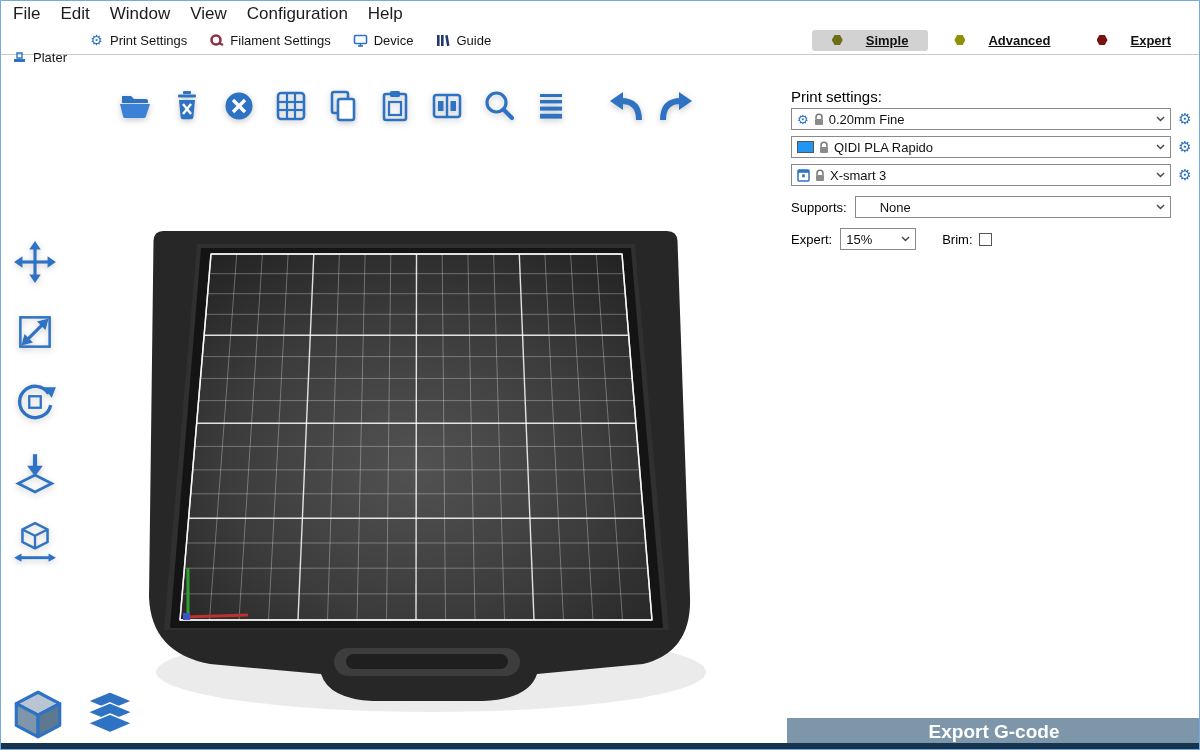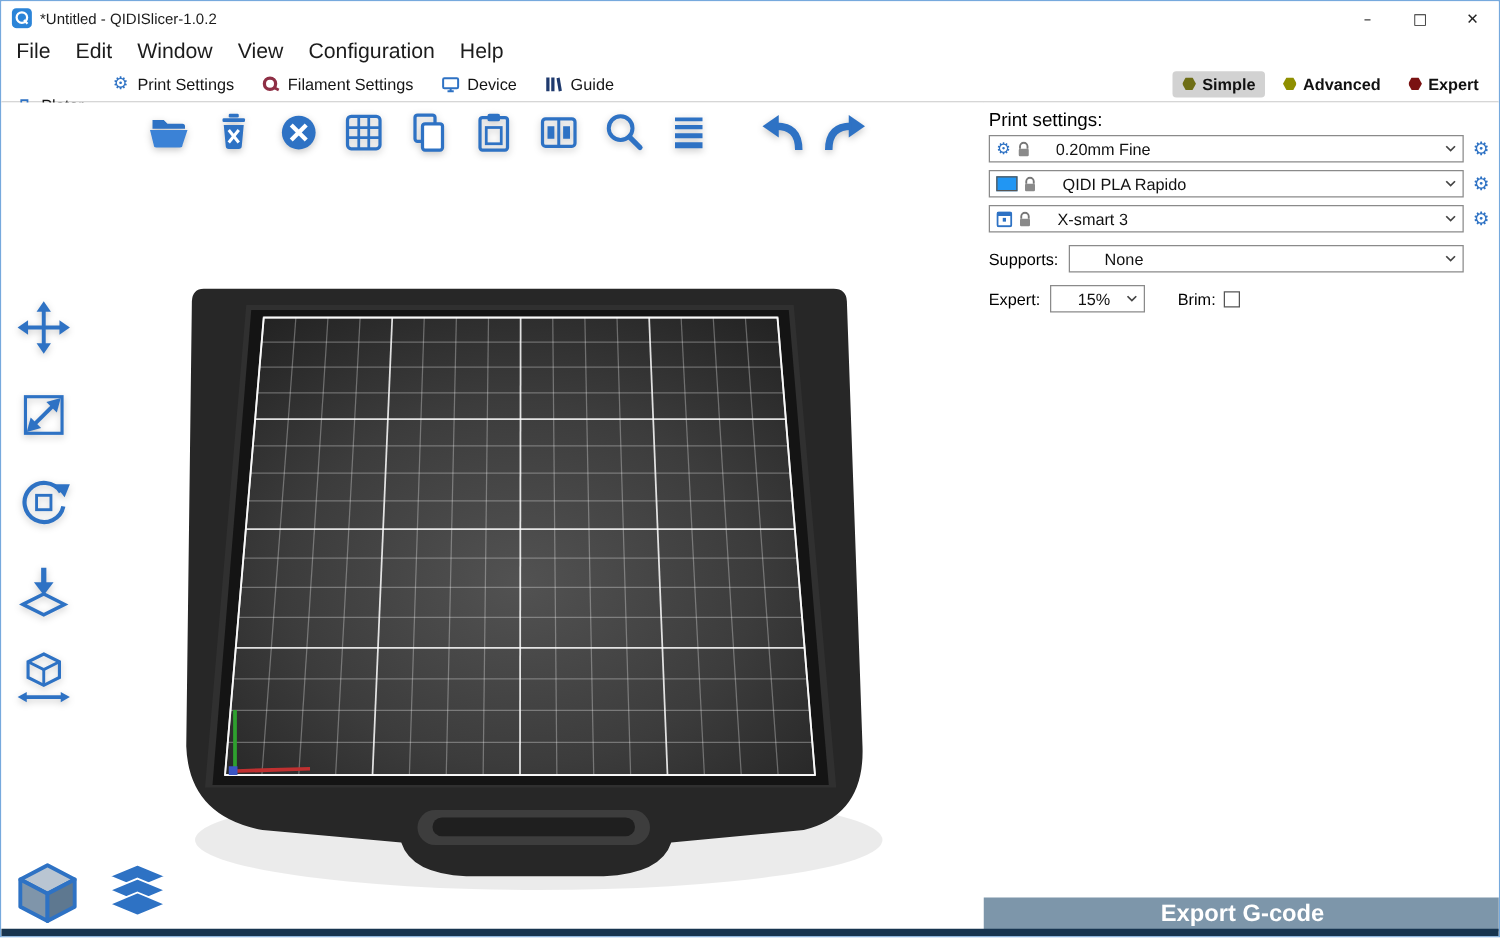--- a/index.html
+++ b/index.html
@@ -18,76 +18,61 @@
   .menubar { height:25px; display:flex; align-items:center; padding-left:2px; background:#fff; }
   .menu-item { padding:3px 10px; font-size:17px; color:#1c1c1c; cursor:pointer; }
 
   
   .tabbar { height:29px; display:flex; align-items:stretch; border-bottom:1px solid #c9c9c9; background:#fff; }
   .tab { display:flex; align-items:center; gap:6px; padding:0 11px; font-size:13px; color:#141414; cursor:pointer; white-space:nowrap; }
   .tab.active { background:#d4dce6;margin-top:31px; }
   .tab-icon { display:inline-flex; width:15px; height:15px; align-items:center; justify-content:center; }
   .tab-gear { font-family:"DejaVu Sans", sans-serif; font-size:14px; color:#2e72c4; line-height:1; }
   .modes { margin-left:auto; display:flex; align-items:center; gap:6px; padding-right:8px; }
-  .mode { display:flex; align-items:center; gap:5px; padding:3px 8px; font-size:13px; font-weight:bold; color:#111; border-radius:3px; cursor:pointer; }
+  .mode { display:flex; align-items:center; gap:23px; padding:3px 20px; font-size:13px; font-weight:bold; color:#111; border-radius:3px; cursor:pointer;text-decoration:underline; }
   .mode.active { background:#d2d2d2; }
   .hex { width:11px; height:11px; display:inline-block; clip-path:polygon(25% 4%,75% 4%,100% 50%,75% 96%,25% 96%,0 50%); }
 
   
   .viewport { position:absolute; left:0; top:81px; width:786px; height:663px; background:#fff; overflow:hidden; }
   .scene { position:absolute; left:0; top:0; }
   .top-toolbar { position:absolute; left:112px; top:4px; display:flex; align-items:center; gap:8px; filter:drop-shadow(0 2px 3px rgba(0,0,0,0.22)); }
   .tool-btn { width:44px; height:40px; display:flex; align-items:center; justify-content:center; cursor:pointer; background:transparent; border:none; }
   .tb-gap { width:14px; }
   .left-toolbar { position:absolute; left:6px; top:152px; display:flex; flex-direction:column; gap:14px; filter:drop-shadow(0 2px 3px rgba(0,0,0,0.20)); }
   .side-btn { width:56px; height:56px; display:flex; align-items:center; justify-content:center; cursor:pointer; background:transparent; border:none; }
   .view-toggle { position:absolute; left:8px; bottom:2px; display:flex; align-items:flex-end; gap:14px; }
   .view-btn { width:58px; height:58px; display:flex; align-items:center; justify-content:center; cursor:pointer; background:transparent; border:none; }
 
   
   .sidebar { position:absolute; left:786px; top:81px; width:414px; height:663px; background:#fff; padding:4px 6px 0 4px; }
   .field-label { font-size:15px; color:#000; margin:2px 0 3px 0; }
   .combo-row { display:flex; align-items:center; margin-bottom:6px; }
   .combo { flex:1; height:22px; border:1px solid #8a8a8a; background:#fff; display:flex; align-items:center; gap:5px; padding:0 5px; font-size:13px; color:#111; cursor:pointer; }
-  .combo-text { color:#111; white-space:nowrap; overflow:hidden;margin-left:16px; }
+  .combo-text { color:#111; white-space:nowrap; overflow:hidden; }
   .chev { margin-left:auto; display:inline-flex; padding-left:4px; }
   .gear-btn { width:20px; text-align:center; margin-left:4px; font-family:"DejaVu Sans", sans-serif; font-size:15px; color:#2e72c4; cursor:pointer; line-height:1; }
   .combo-gear { font-family:"DejaVu Sans", sans-serif; font-size:13px; color:#2e72c4; line-height:1; }
   .swatch { width:17px; height:12px; border:1px solid #555; display:inline-block; }
   .inline-row { display:flex; align-items:center; margin-top:10px; padding-right:24px; }
   .inline-label { font-size:13px; color:#000; margin-right:8px; }
   .combo.small { flex:0 0 76px; }
   .brim-label { font-size:13px; color:#000; margin:0 6px 0 26px; }
   .checkbox { appearance:none; -webkit-appearance:none; width:13px; height:13px; border:1px solid #555; background:#fff; cursor:pointer; display:inline-block; }
   .export-btn { position:absolute; left:0; right:0; bottom:0; height:27px; display:flex; align-items:center; justify-content:center; color:#fff; font-size:19px; font-weight:bold; cursor:pointer; }
 
   .statusbar { position:absolute; left:0; right:0; bottom:0; height:6px; background:#17344f; }
 
   svg { display:block; }
 </style>
 </head>
 <body>
 
 <div class="window">
 
-  <div class="titlebar">
-    <span class="app-icon">
-      <svg width="17" height="17" viewBox="0 0 17 17">
-          <rect x="0.5" y="0.5" width="16" height="16" rx="3.5" fill="#2b84d8"></rect>
-          <circle cx="8.5" cy="8" r="4.2" fill="none" stroke="#fff" stroke-width="1.8"></circle>
-          <line x1="10.2" y1="10" x2="13" y2="13" stroke="#fff" stroke-width="1.8"></line>
-        </svg>
-    </span>
-    <span class="title">*Untitled - QIDISlicer-1.0.2</span>
-    <div class="win-controls">
-      <span class="win-btn">–</span>
-      <span class="win-btn">□</span>
-      <span class="win-btn">✕</span>
-    </div>
-  </div>
 
   <div class="menubar">
     <span class="menu-item">File</span>
     <span class="menu-item">Edit</span>
     <span class="menu-item">Window</span>
     <span class="menu-item">View</span>
     <span class="menu-item">Configuration</span>
     <span class="menu-item">Help</span>
   </div>
 
@@ -426,21 +411,21 @@
             <svg width="9" height="6" viewBox="0 0 9 6">
               <polyline points="1,1 4.5,4.5 8,1" fill="none" stroke="#444" stroke-width="1.4"></polyline>
             </svg>
           </span>
       </div>
       <span class="gear-btn">⚙</span>
     </div>
 
     <div class="inline-row">
       <span class="inline-label">Supports:</span>
-      <div class="combo" style="padding-left:12px;">
+      <div class="combo" style="padding-left:24px;">
         <span class="combo-text">None</span>
         <span class="chev">
             <svg width="9" height="6" viewBox="0 0 9 6">
               <polyline points="1,1 4.5,4.5 8,1" fill="none" stroke="#444" stroke-width="1.4"></polyline>
             </svg>
           </span>
       </div>
     </div>
 
     <div class="inline-row">

